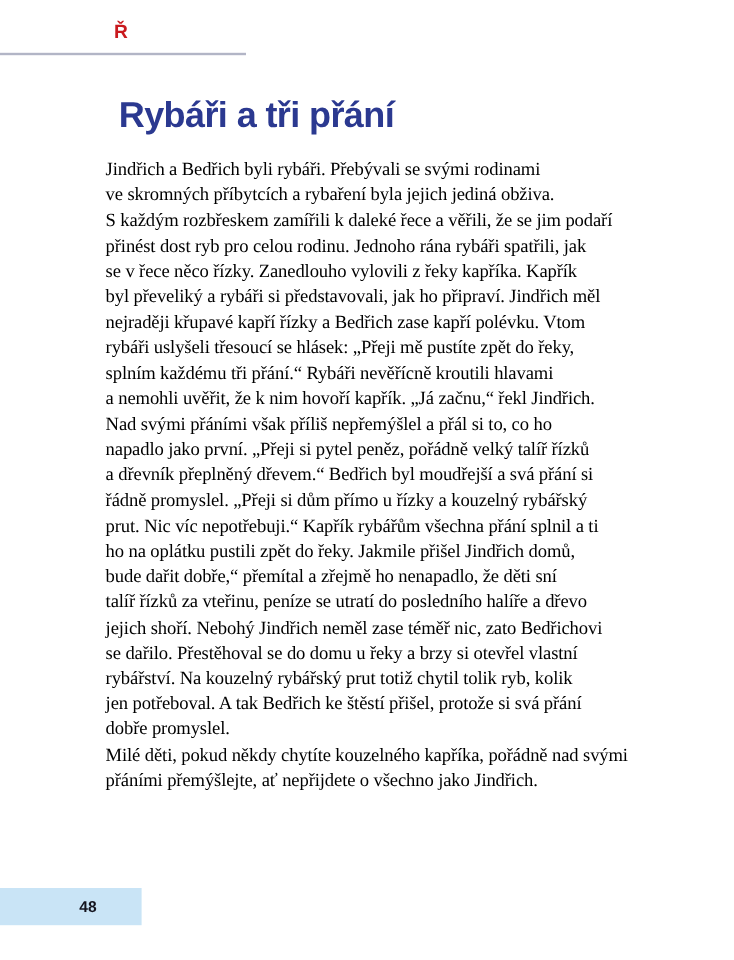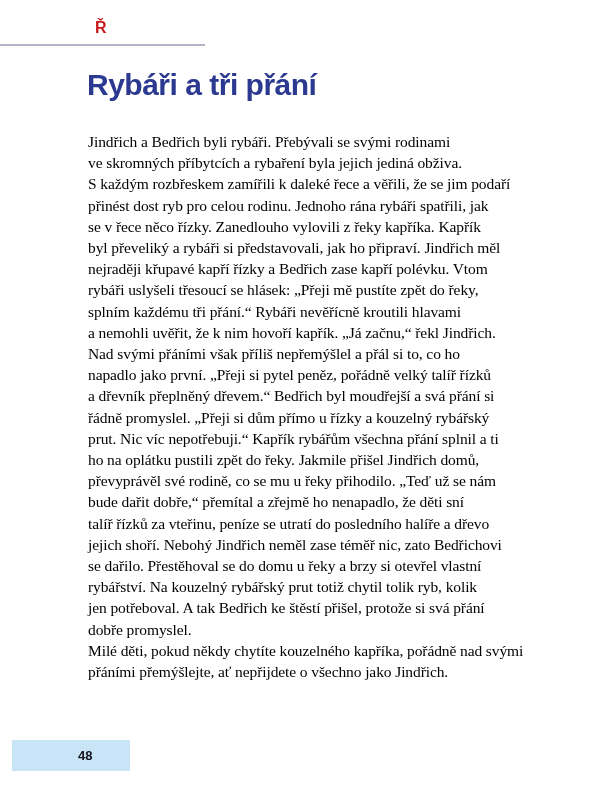--- a/index.html
+++ b/index.html
@@ -57,21 +57,20 @@
   }
   .story-line { white-space: nowrap; }
 
   .page-number-band {
     position: absolute;
     left: 0;
     top: 740px;
     width: 118px;
     height: 31px;
     background: #c9e4f6;
-    margin-left: 12px;
   }
 
   .page-number {
     position: absolute;
     left: 66px;
     top: 8px;
     font-family: "Liberation Sans", sans-serif;
     font-weight: bold;
     font-size: 13px;
     color: #14141e;
@@ -79,40 +78,39 @@
 </style>
 </head>
 <body>
 
 <div class="page">
 
   <div class="section-letter">Ř</div>
 
   <div class="header-rule"></div>
 
-  <h1 class="story-title" style="margin:0;">Rybáři a tři přání</h1>
+  <h1 class="story-title" style="margin:12px;">Rybáři a tři přání</h1>
 
   <div class="story-paragraph">
     <div class="story-line">Jindřich a Bedřich byli rybáři. Přebývali se svými rodinami</div>
     <div class="story-line">ve skromných příbytcích a rybaření byla jejich jediná obživa.</div>
     <div class="story-line">S každým rozbřeskem zamířili k daleké řece a věřili, že se jim podaří</div>
     <div class="story-line">přinést dost ryb pro celou rodinu. Jednoho rána rybáři spatřili, jak</div>
     <div class="story-line">se v řece něco řízky. Zanedlouho vylovili z řeky kapříka. Kapřík</div>
     <div class="story-line">byl převeliký a rybáři si představovali, jak ho připraví. Jindřich měl</div>
     <div class="story-line">nejraději křupavé kapří řízky a Bedřich zase kapří polévku. Vtom</div>
     <div class="story-line">rybáři uslyšeli třesoucí se hlásek: „Přeji mě pustíte zpět do řeky,</div>
     <div class="story-line">splním každému tři přání.“ Rybáři nevěřícně kroutili hlavami</div>
     <div class="story-line">a nemohli uvěřit, že k nim hovoří kapřík. „Já začnu,“ řekl Jindřich.</div>
     <div class="story-line">Nad svými přáními však příliš nepřemýšlel a přál si to, co ho</div>
     <div class="story-line">napadlo jako první. „Přeji si pytel peněz, pořádně velký talíř řízků</div>
     <div class="story-line">a dřevník přeplněný dřevem.“ Bedřich byl moudřejší a svá přání si</div>
     <div class="story-line">řádně promyslel. „Přeji si dům přímo u řízky a kouzelný rybářský</div>
     <div class="story-line">prut. Nic víc nepotřebuji.“ Kapřík rybářům všechna přání splnil a ti</div>
     <div class="story-line">ho na oplátku pustili zpět do řeky. Jakmile přišel Jindřich domů,</div>
-    <div class="story-line">převyprávěl své rodině, co se mu u řeky přihodilo. „Teď už se nám</div>
     <div class="story-line">bude dařit dobře,“ přemítal a zřejmě ho nenapadlo, že děti sní</div>
     <div class="story-line">talíř řízků za vteřinu, peníze se utratí do posledního halíře a dřevo</div>
     <div class="story-line">jejich shoří. Nebohý Jindřich neměl zase téměř nic, zato Bedřichovi</div>
     <div class="story-line">se dařilo. Přestěhoval se do domu u řeky a brzy si otevřel vlastní</div>
     <div class="story-line">rybářství. Na kouzelný rybářský prut totiž chytil tolik ryb, kolik</div>
     <div class="story-line">jen potřeboval. A tak Bedřich ke štěstí přišel, protože si svá přání</div>
     <div class="story-line">dobře promyslel.</div>
     <div class="story-line">Milé děti, pokud někdy chytíte kouzelného kapříka, pořádně nad svými</div>
     <div class="story-line">přáními přemýšlejte, ať nepřijdete o všechno jako Jindřich.</div>
   </div>

